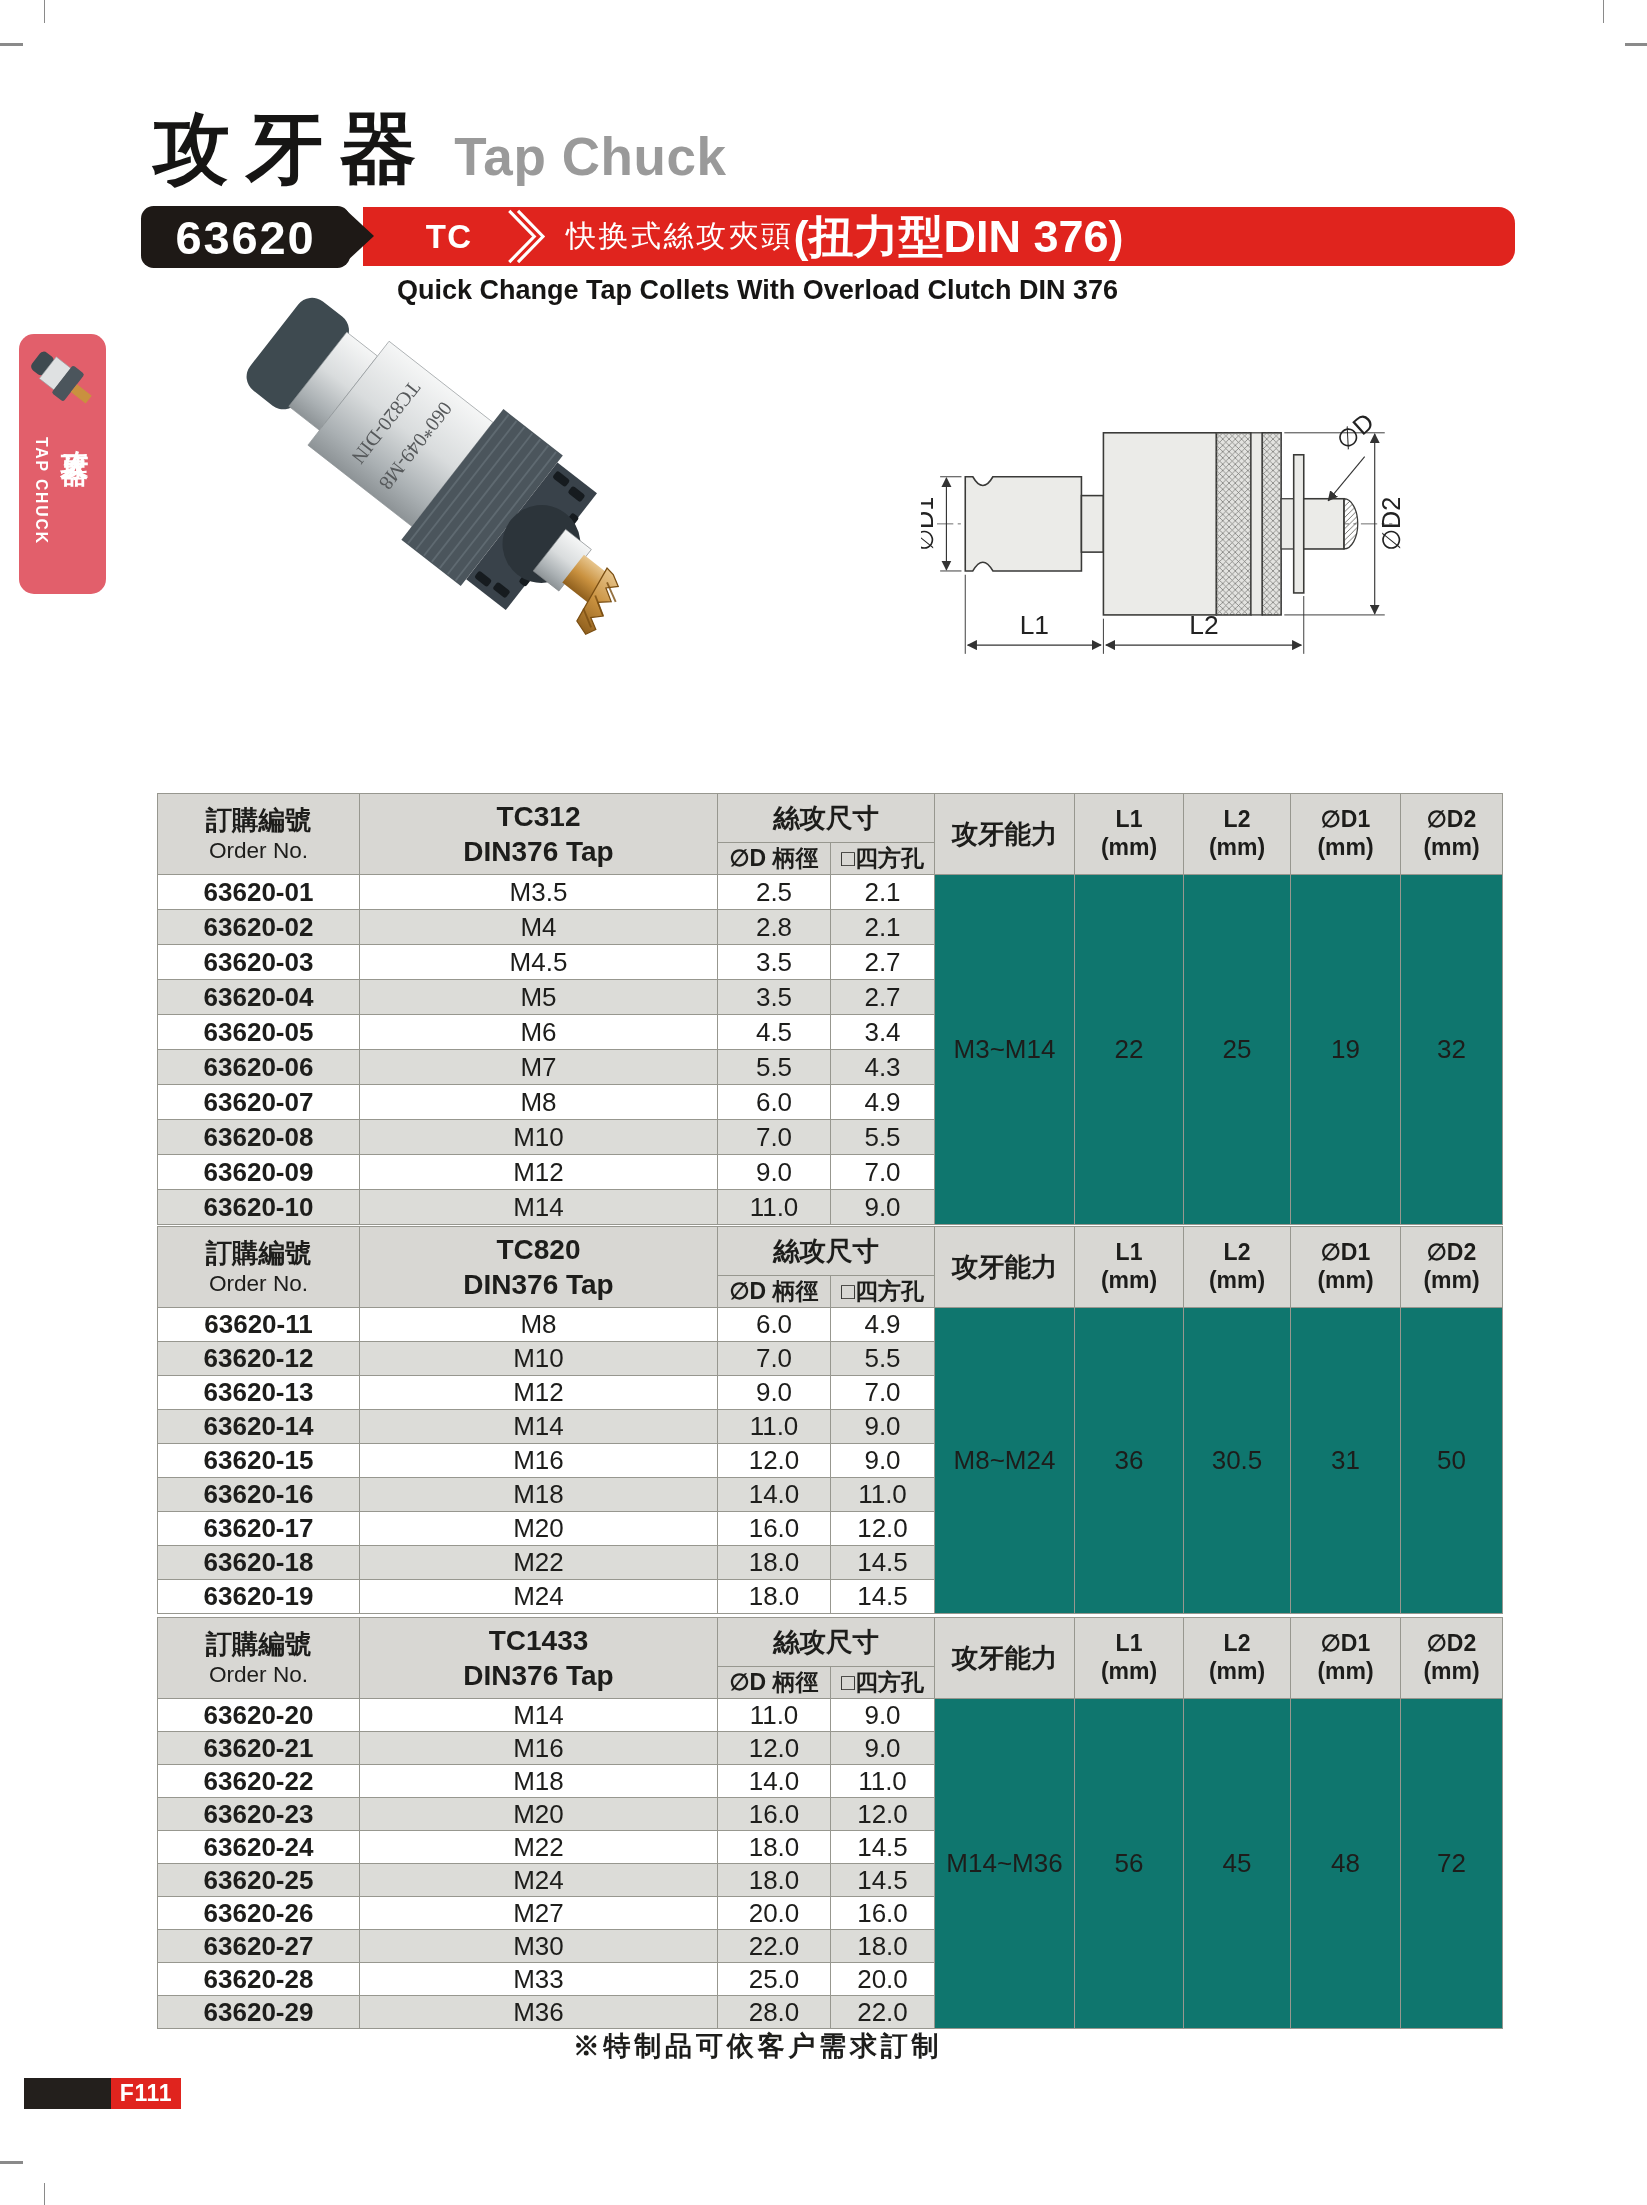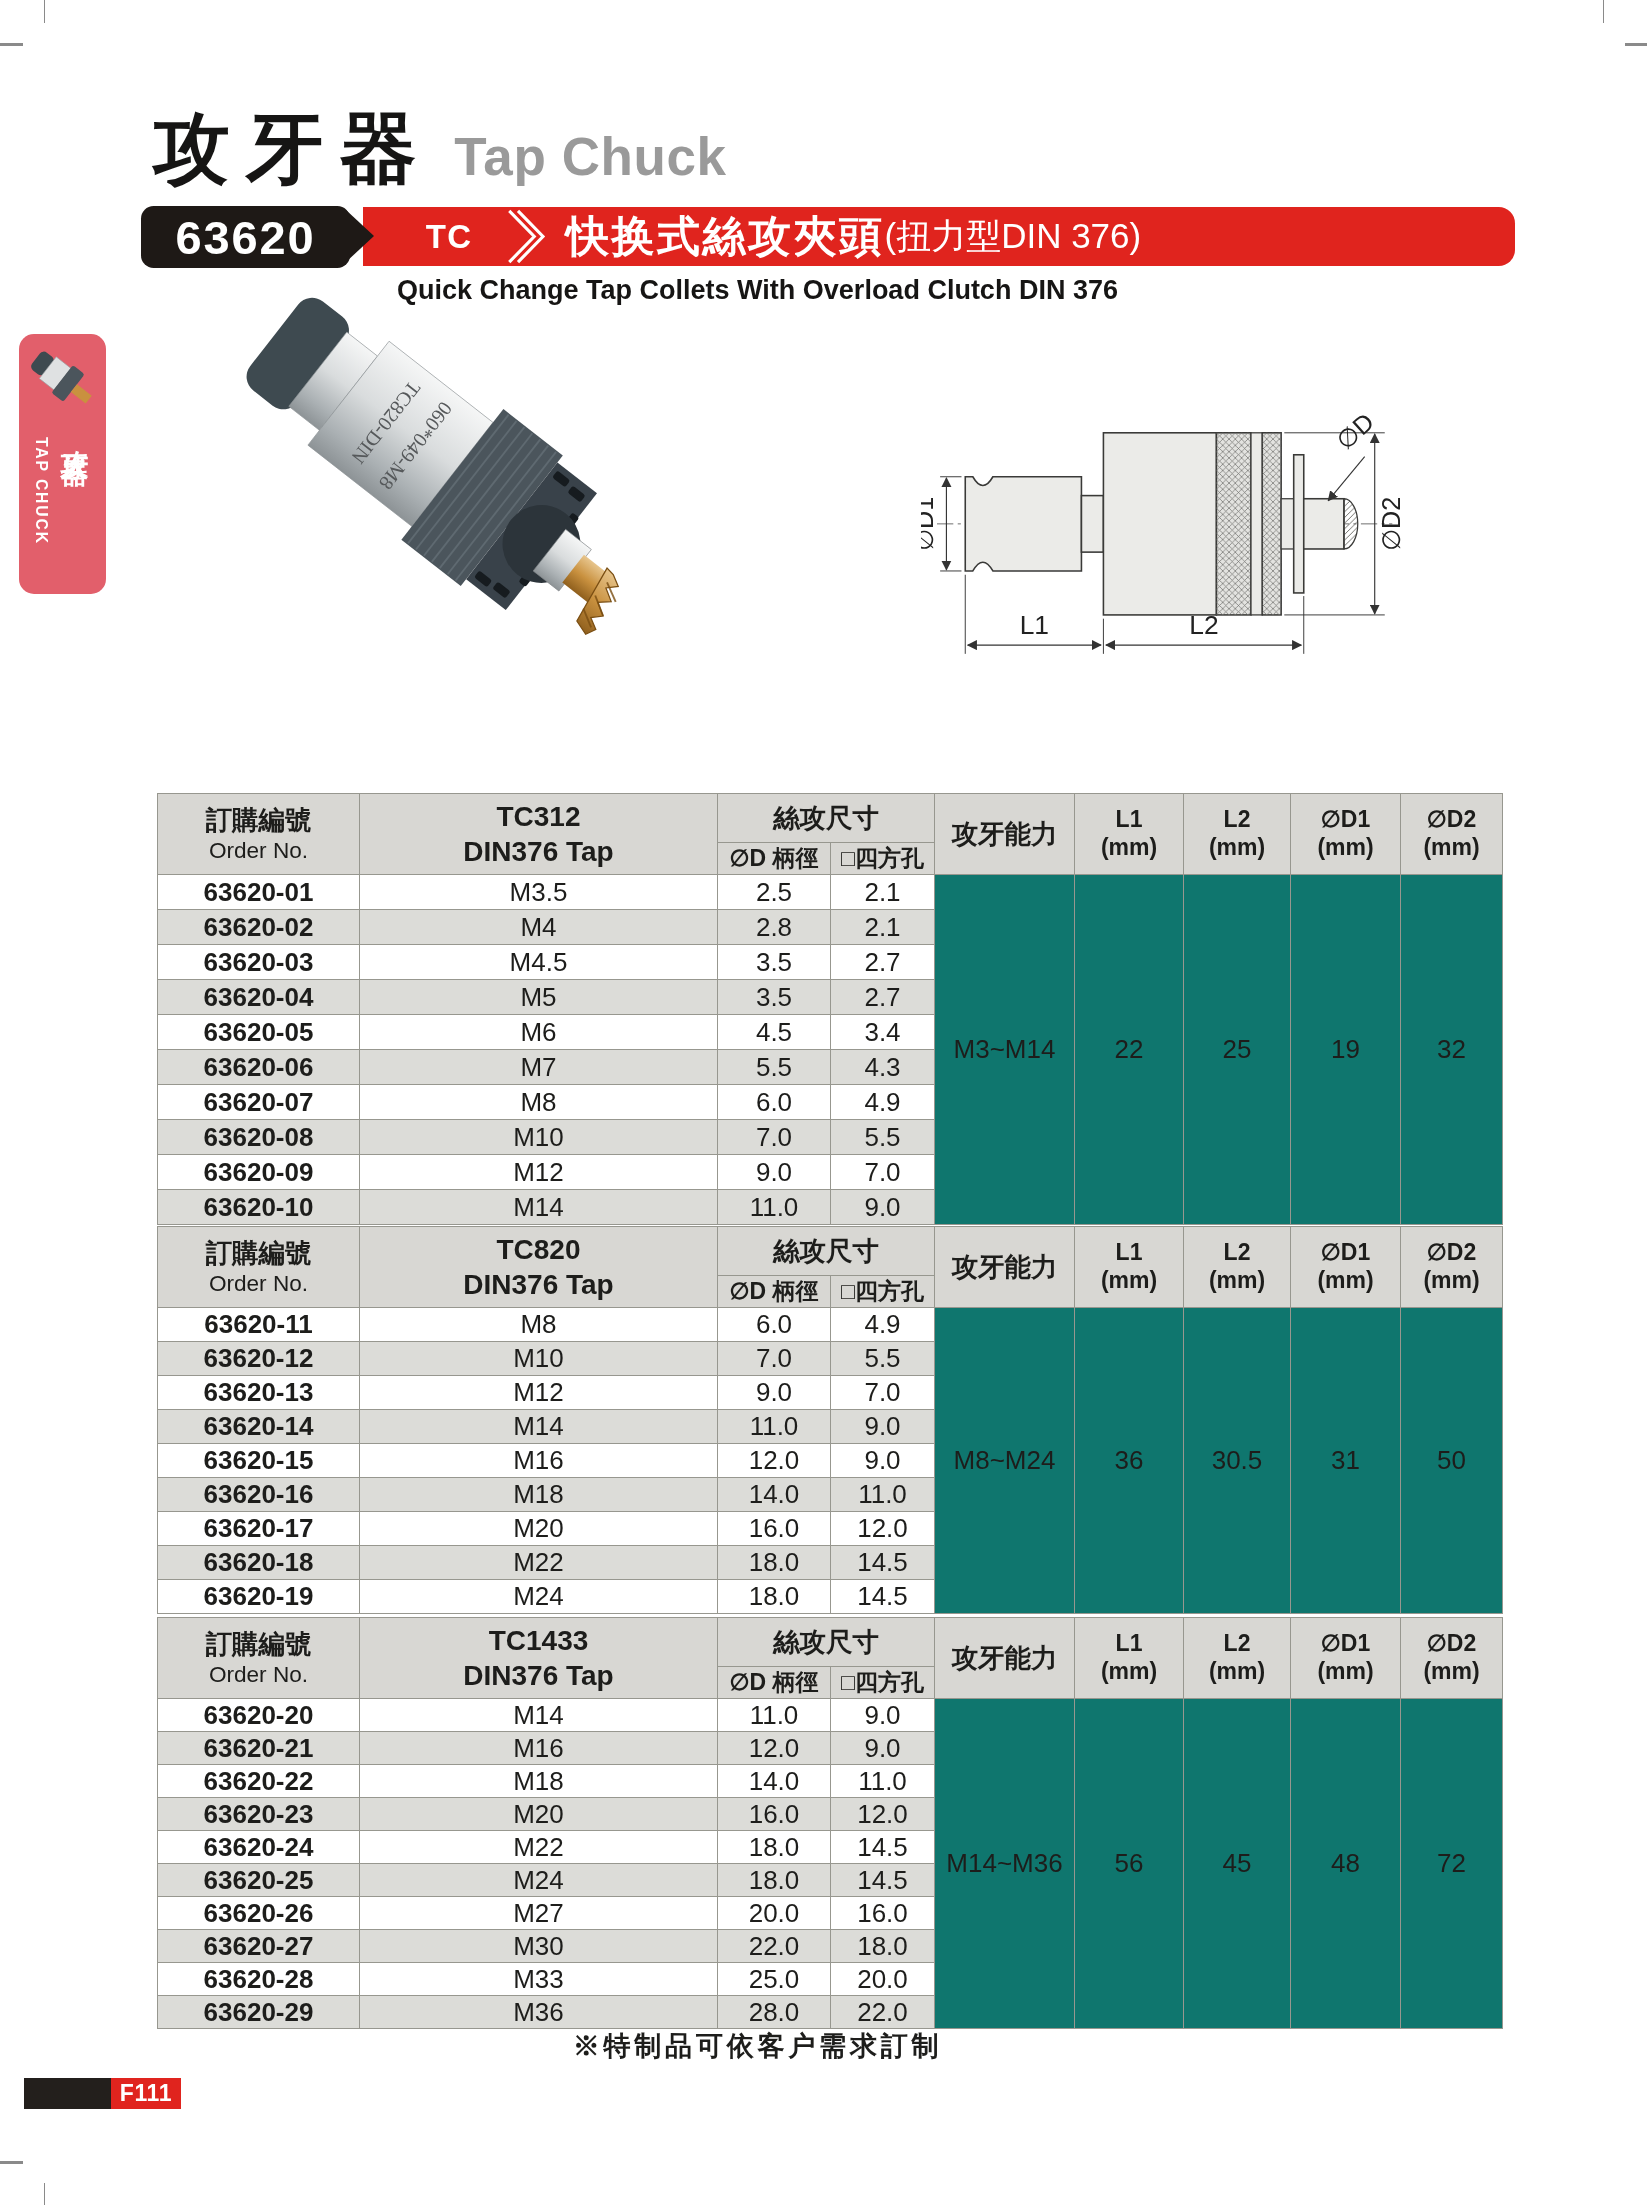--- a/index.html
+++ b/index.html
@@ -15,22 +15,22 @@
 
   
   .banner{position:absolute;left:0;top:206px;width:1648px;height:62px;}
   .banner-red{position:absolute;left:363px;top:1.3px;width:1152px;height:59px;background:#e0241e;border-radius:0 16.3px 16.3px 0;}
   .banner-black{position:absolute;left:141px;top:0;width:209px;height:62px;background:#1e1916;border-radius:12.6px;}
   .banner-black::after{content:"";position:absolute;left:205px;top:4.4px;border-top:26.4px solid transparent;border-bottom:26.4px solid transparent;border-left:28px solid #1e1916;}
   .part-no{position:absolute;left:0;top:0;width:209px;height:62px;display:flex;align-items:center;justify-content:center;color:#fff;font-size:47px;font-weight:bold;letter-spacing:1.9px;}
   .series-label{position:absolute;left:402px;top:1.3px;width:94px;height:59px;display:flex;align-items:center;justify-content:center;color:#fff;font-size:33px;font-weight:bold;letter-spacing:1.3px;}
   .chevron{position:absolute;left:503px;top:1.3px;}
   .banner-text{position:absolute;left:566px;top:1.3px;height:59px;display:flex;align-items:center;color:#fff;white-space:nowrap;}
-  .banner-text .main{font-size:43px;font-weight:bold;letter-spacing:2.5px;}
-  .banner-text .paren{font-size:35px;font-weight:normal;}
+  .banner-text .main{font-size:30px;font-weight:normal;letter-spacing:2.5px;}
+  .banner-text .paren{font-size:45px;font-weight:bold;}
   .subtitle{position:absolute;top:275px;left:0;width:1515px;text-align:center;font-size:27px;font-weight:bold;color:#161514;}
 
   
   .side-tab{position:absolute;left:19px;top:334px;width:87px;height:260px;background:#e25f6b;border-radius:15px;}
   .side-tab .mini{position:absolute;left:8.8px;top:10px;}
   .side-vert{position:absolute;left:0;top:94px;width:87px;display:flex;flex-direction:row;justify-content:center;gap:5px;}
   .v-en{writing-mode:vertical-rl;font-size:15.7px;font-weight:bold;color:#fff;letter-spacing:1.9px;margin-top:8.8px;}
   .v-zh{writing-mode:vertical-rl;font-size:28px;font-weight:bold;color:#fff;letter-spacing:5px;}
 
   

